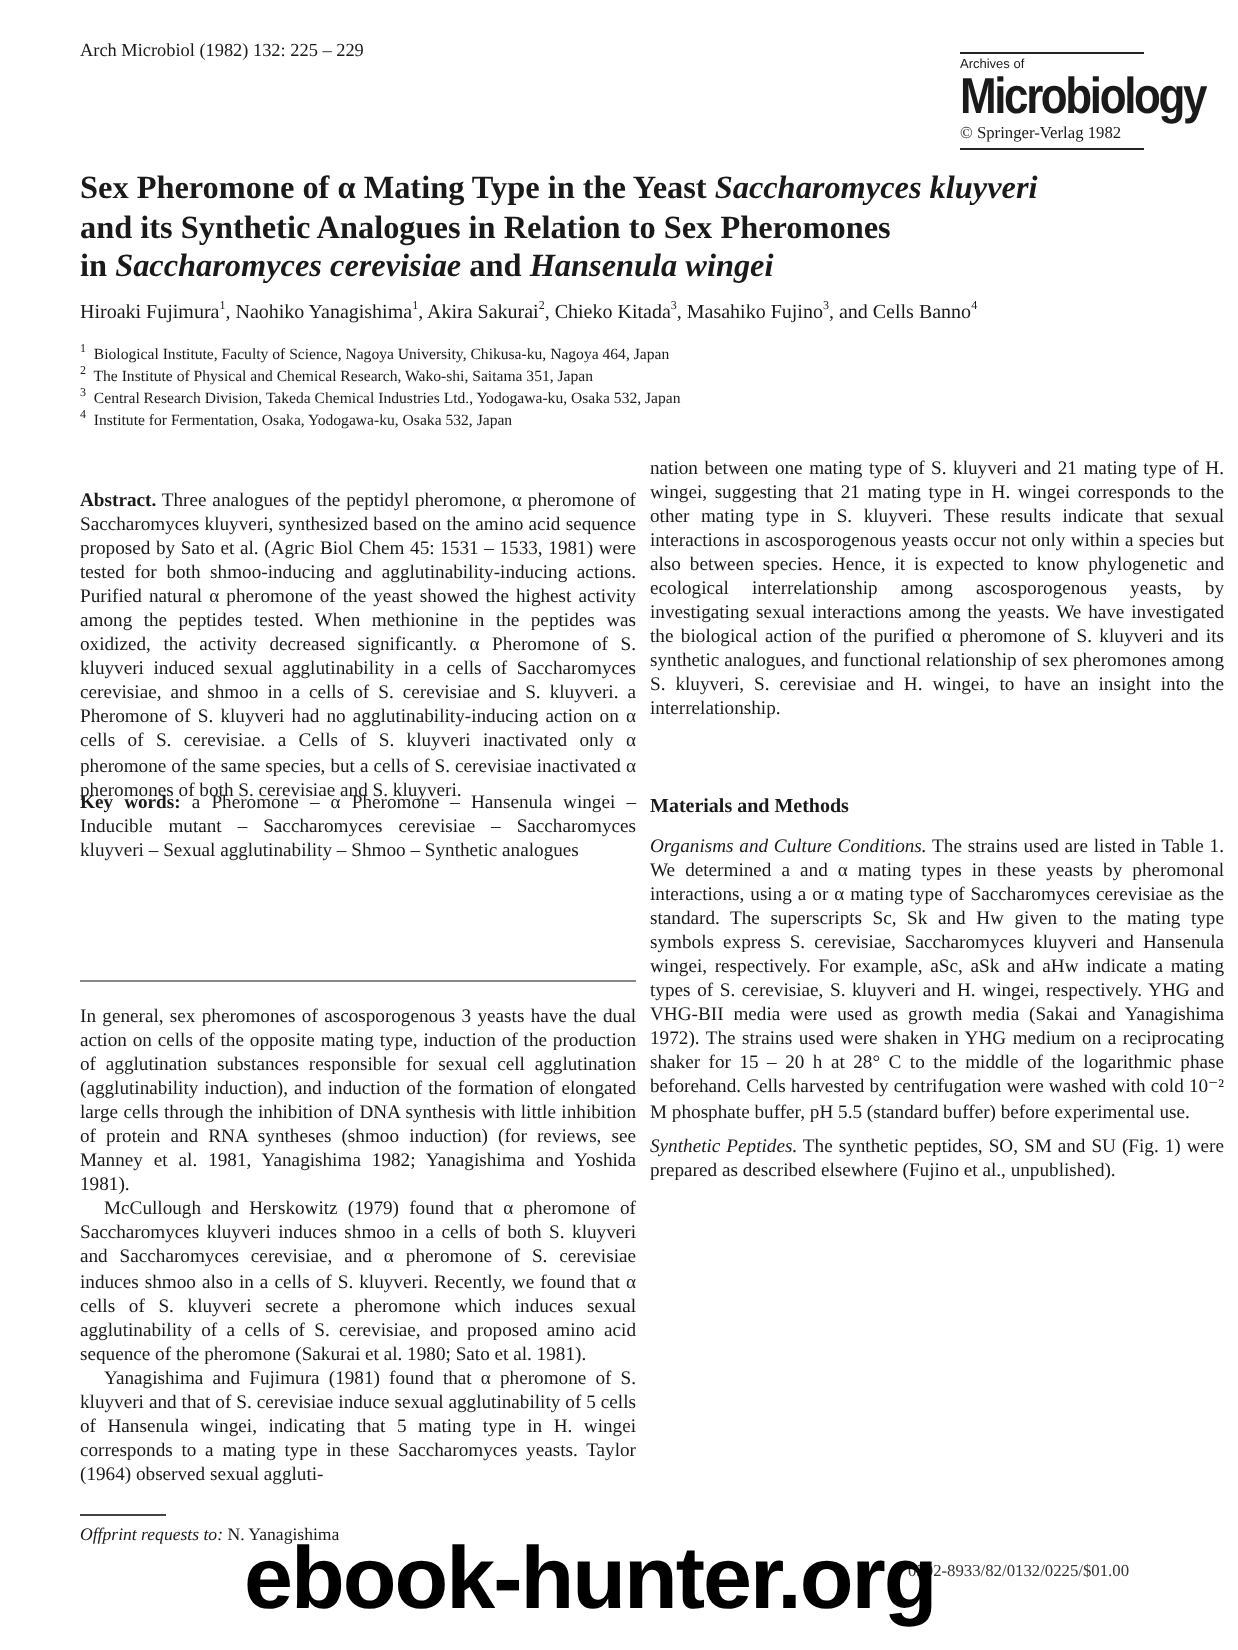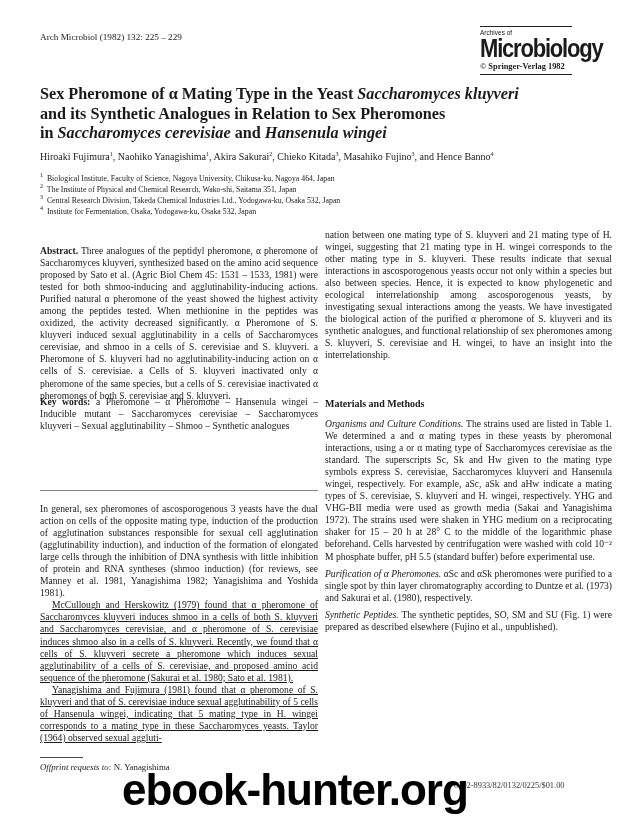--- a/index.html
+++ b/index.html
@@ -1,35 +1,35 @@
 <!DOCTYPE html>
 <html><head>
 <meta charset="utf-8">
 <style>
   html, body { margin: 0; padding: 0; background: #ffffff; }
   body { width: 619px; height: 825px; position: relative; overflow: hidden;
          font-family: "Liberation Serif", "DejaVu Serif", serif; color: #1a1a1a; }
   .abs { position: absolute; }
-  .journal-ref { left: 40px; top: 32px; font-size: 9.2px; font-family: Liberation Serif, serif; }
+  .journal-ref { left: 40px; top: 20px; font-size: 9.2px; font-family: Liberation Serif, serif; }
   .logo-box { left: 480px; top: 26px; width: 92px; }
   .logo-rule { height: 1px; background: #222; width: 100%; }
   .logo-small { font-family: "Liberation Sans", sans-serif; font-size: 6.5px; margin-top: 2px; }
   .logo-big { font-family: "Liberation Sans", sans-serif; font-weight: bold; font-size: 22px;
               letter-spacing: -1.2px; line-height: 20px; transform: scaleY(1.15); transform-origin: top left; margin-top: 1px; }
-  .logo-copy { font-size: 8.4px; margin-top: 5px; margin-bottom: 3px; font-weight: bold; }
+  .logo-copy { font-size: 8.4px; margin-top: 5px; margin-bottom: 3px; }
   .title { left: 40px; top: 85px; width: 500px; font-size: 16.2px; font-weight: bold; line-height: 19.5px; }
   .title i { font-weight: bold; }
   .authors { left: 40px; top: 151px; font-size: 10px; white-space: nowrap; }
   .aff { left: 40px; font-size: 7.8px; white-space: nowrap; }
   .aff sup, .authors sup { font-size: 6px; }
   .col { font-size: 9.6px; line-height: 12.05px; text-align: justify; }
   .left-col { left: 40px; width: 278px; }
   .right-col { left: 325px; width: 287px; }
   .col p { margin: 0; }
-  .indent { text-indent: 12px; text-decoration: underline; }
+  .indent { text-indent: 12px; }
   .sep-rule { left: 40px; top: 490px; width: 278px; height: 1px; background: #888; }
   .fn-rule { left: 40px; top: 757px; width: 43px; height: 1px; background: #444; }
   .offprint { left: 40px; top: 762px; font-size: 8.8px; }
   .heading { font-weight: bold; font-size: 10px; }
   .doi { left: 454px; top: 781px; font-size: 8.4px; color: #333; }
   .watermark { left: 122px; top: 760px; font-family: "Liberation Sans", sans-serif; font-weight: bold;
                font-size: 44px; color: #000; letter-spacing: -1px; white-space: nowrap; line-height: 60px; }
 </style>
 </head>
 <body>
@@ -49,21 +49,21 @@
   <span>and its Synthetic Analogues in Relation to Sex Pheromones</span><br>
   <span>in </span><i>Saccharomyces cerevisiae</i><span> and </span><i>Hansenula wingei</i>
 </div>
 
 <div class="abs authors">
   <span><span>Hiroaki Fujimura</span><sup>1</sup>, </span>
   <span><span>Naohiko Yanagishima</span><sup>1</sup>, </span>
   <span><span>Akira Sakurai</span><sup>2</sup>, </span>
   <span><span>Chieko Kitada</span><sup>3</sup>, </span>
   <span><span>Masahiko Fujino</span><sup>3</sup>, </span>
-  <span><span>and Hence Banno</span><sup>4</sup></span>
+  <span><span>and Cells Banno</span><sup>4</sup></span>
 </div>
 
 <div class="abs aff" style="top:172px"><sup>1</sup>&nbsp; <span>Biological Institute, Faculty of Science, Nagoya University, Chikusa-ku, Nagoya 464, Japan</span></div>
 <div class="abs aff" style="top:183px"><sup>2</sup>&nbsp; <span>The Institute of Physical and Chemical Research, Wako-shi, Saitama 351, Japan</span></div>
 <div class="abs aff" style="top:194px"><sup>3</sup>&nbsp; <span>Central Research Division, Takeda Chemical Industries Ltd., Yodogawa-ku, Osaka 532, Japan</span></div>
 <div class="abs aff" style="top:205px"><sup>4</sup>&nbsp; <span>Institute for Fermentation, Osaka, Yodogawa-ku, Osaka 532, Japan</span></div>
 
 <div class="abs col left-col" style="top:245px">
   <p><b>Abstract.</b> <span>Three analogues of the peptidyl pheromone, α pheromone of Saccharomyces kluyveri, synthesized based on the amino acid sequence proposed by Sato et al. (Agric Biol Chem 45: 1531 – 1533, 1981) were tested for both shmoo-inducing and agglutinability-inducing actions. Purified natural α pheromone of the yeast showed the highest activity among the peptides tested. When methionine in the peptides was oxidized, the activity decreased significantly. α Pheromone of S. kluyveri induced sexual agglutinability in a cells of Saccharomyces cerevisiae, and shmoo in a cells of S. cerevisiae and S. kluyveri. a Pheromone of S. kluyveri had no agglutinability-inducing action on α cells of S. cerevisiae. a Cells of S. kluyveri inactivated only α pheromone of the same species, but a cells of S. cerevisiae inactivated α pheromones of both S. cerevisiae and S. kluyveri.</span></p>
 </div>
@@ -84,19 +84,18 @@
 <div class="abs offprint"><i>Offprint requests to:</i><span> N. Yanagishima</span></div>
 
 <div class="abs col right-col" style="top:229px">
   <p>nation between one mating type of S. kluyveri and 21 mating type of H. wingei, suggesting that 21 mating type in H. wingei corresponds to the other mating type in S. kluyveri. These results indicate that sexual interactions in ascosporogenous yeasts occur not only within a species but also between species. Hence, it is expected to know phylogenetic and ecological interrelationship among ascosporogenous yeasts, by investigating sexual interactions among the yeasts. We have investigated the biological action of the purified α pheromone of S. kluyveri and its synthetic analogues, and functional relationship of sex pheromones among S. kluyveri, S. cerevisiae and H. wingei, to have an insight into the interrelationship.</p>
 </div>
 
 <div class="abs right-col heading" style="top:398px">Materials and Methods</div>
 
 <div class="abs col right-col" style="top:418px">
   <p><i>Organisms and Culture Conditions.</i><span> The strains used are listed in Table 1. We determined a and α mating types in these yeasts by pheromonal interactions, using a or α mating type of Saccharomyces cerevisiae as the standard. The superscripts Sc, Sk and Hw given to the mating type symbols express S. cerevisiae, Saccharomyces kluyveri and Hansenula wingei, respectively. For example, aSc, aSk and aHw indicate a mating types of S. cerevisiae, S. kluyveri and H. wingei, respectively. YHG and VHG-BII media were used as growth media (Sakai and Yanagishima 1972). The strains used were shaken in YHG medium on a reciprocating shaker for 15 – 20 h at 28° C to the middle of the logarithmic phase beforehand. Cells harvested by centrifugation were washed with cold 10⁻² M phosphate buffer, pH 5.5 (standard buffer) before experimental use.</span></p>
-  <p style="margin-top:5px"><i>Purification of α Pheromones.</i><span> αSc and αSk pheromones were purified to a single spot by thin layer chromatography according to Duntze et al. (1973) and Sakurai et al. (1980), respectively.</span></p>
   <p style="margin-top:5px"><i>Synthetic Peptides.</i><span> The synthetic peptides, SO, SM and SU (Fig. 1) were prepared as described elsewhere (Fujino et al., unpublished).</span></p>
 </div>
 
 <div class="abs doi">0302-8933/82/0132/0225/$01.00</div>
 
 <div class="abs watermark">ebook-hunter.org</div>
 
 </body></html>

